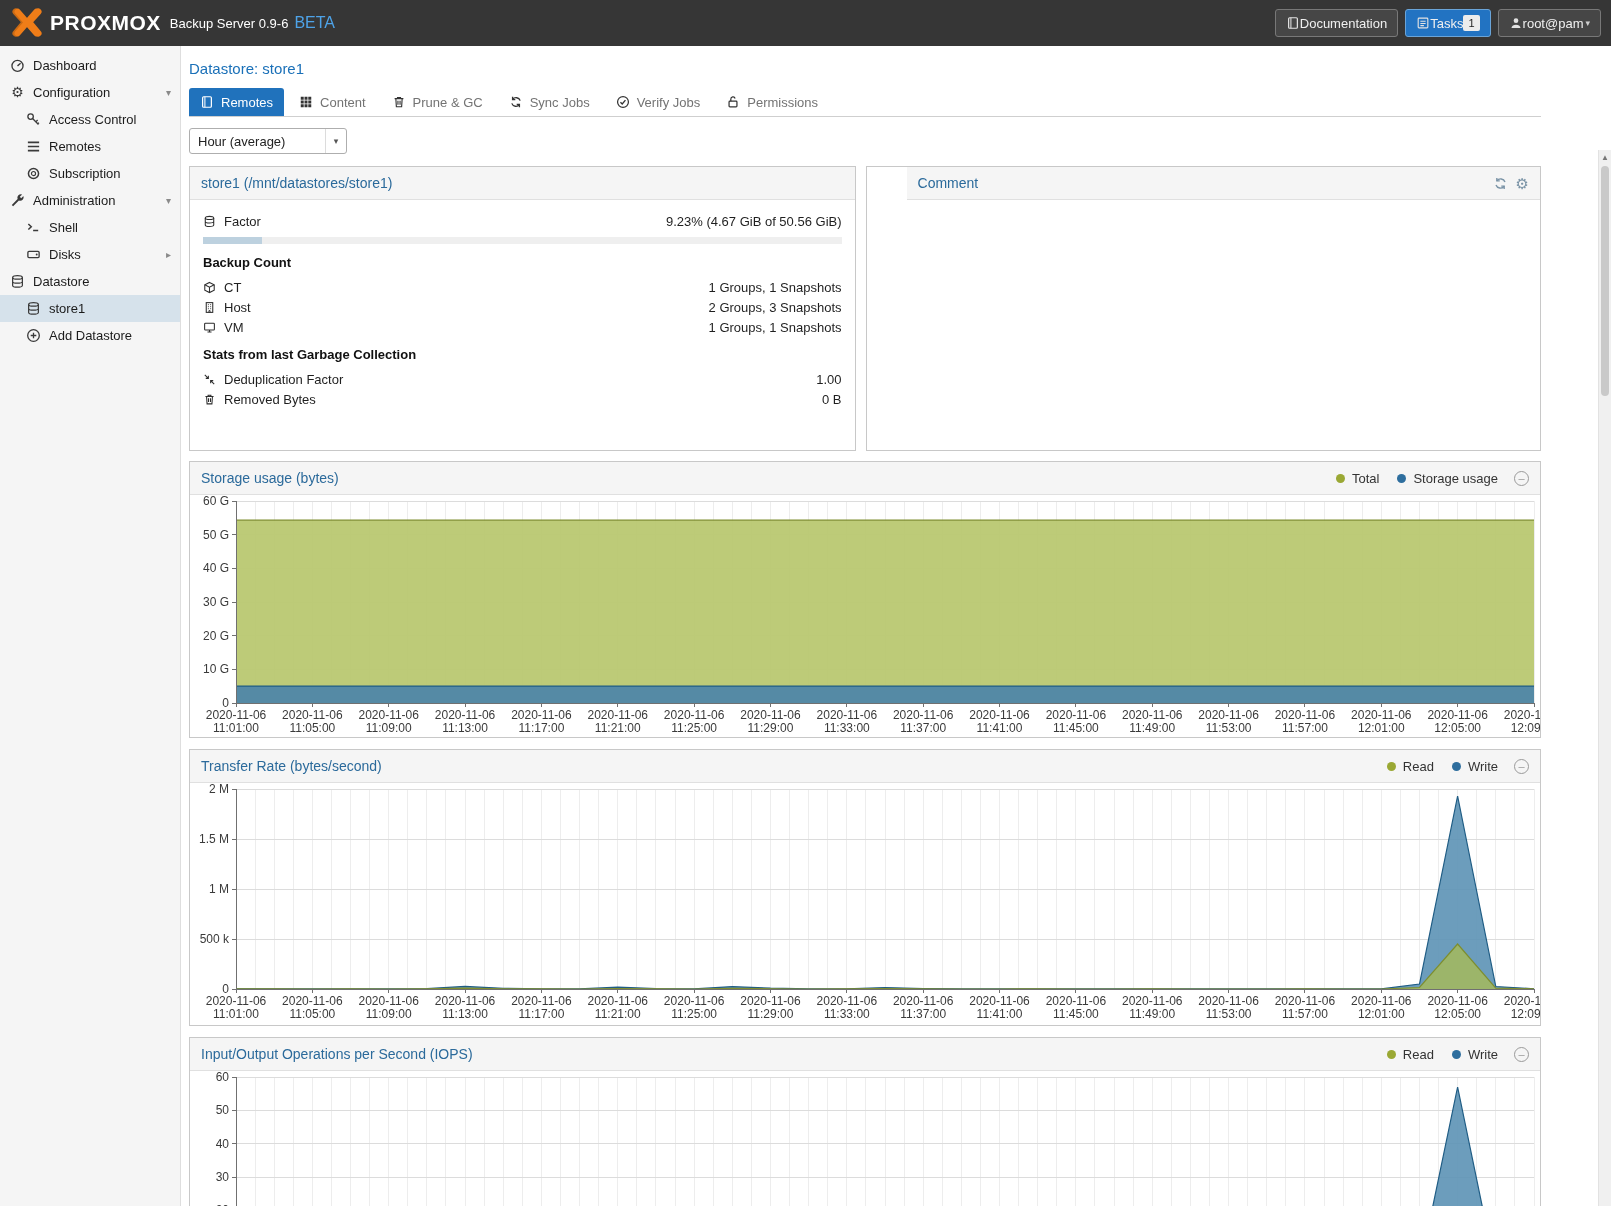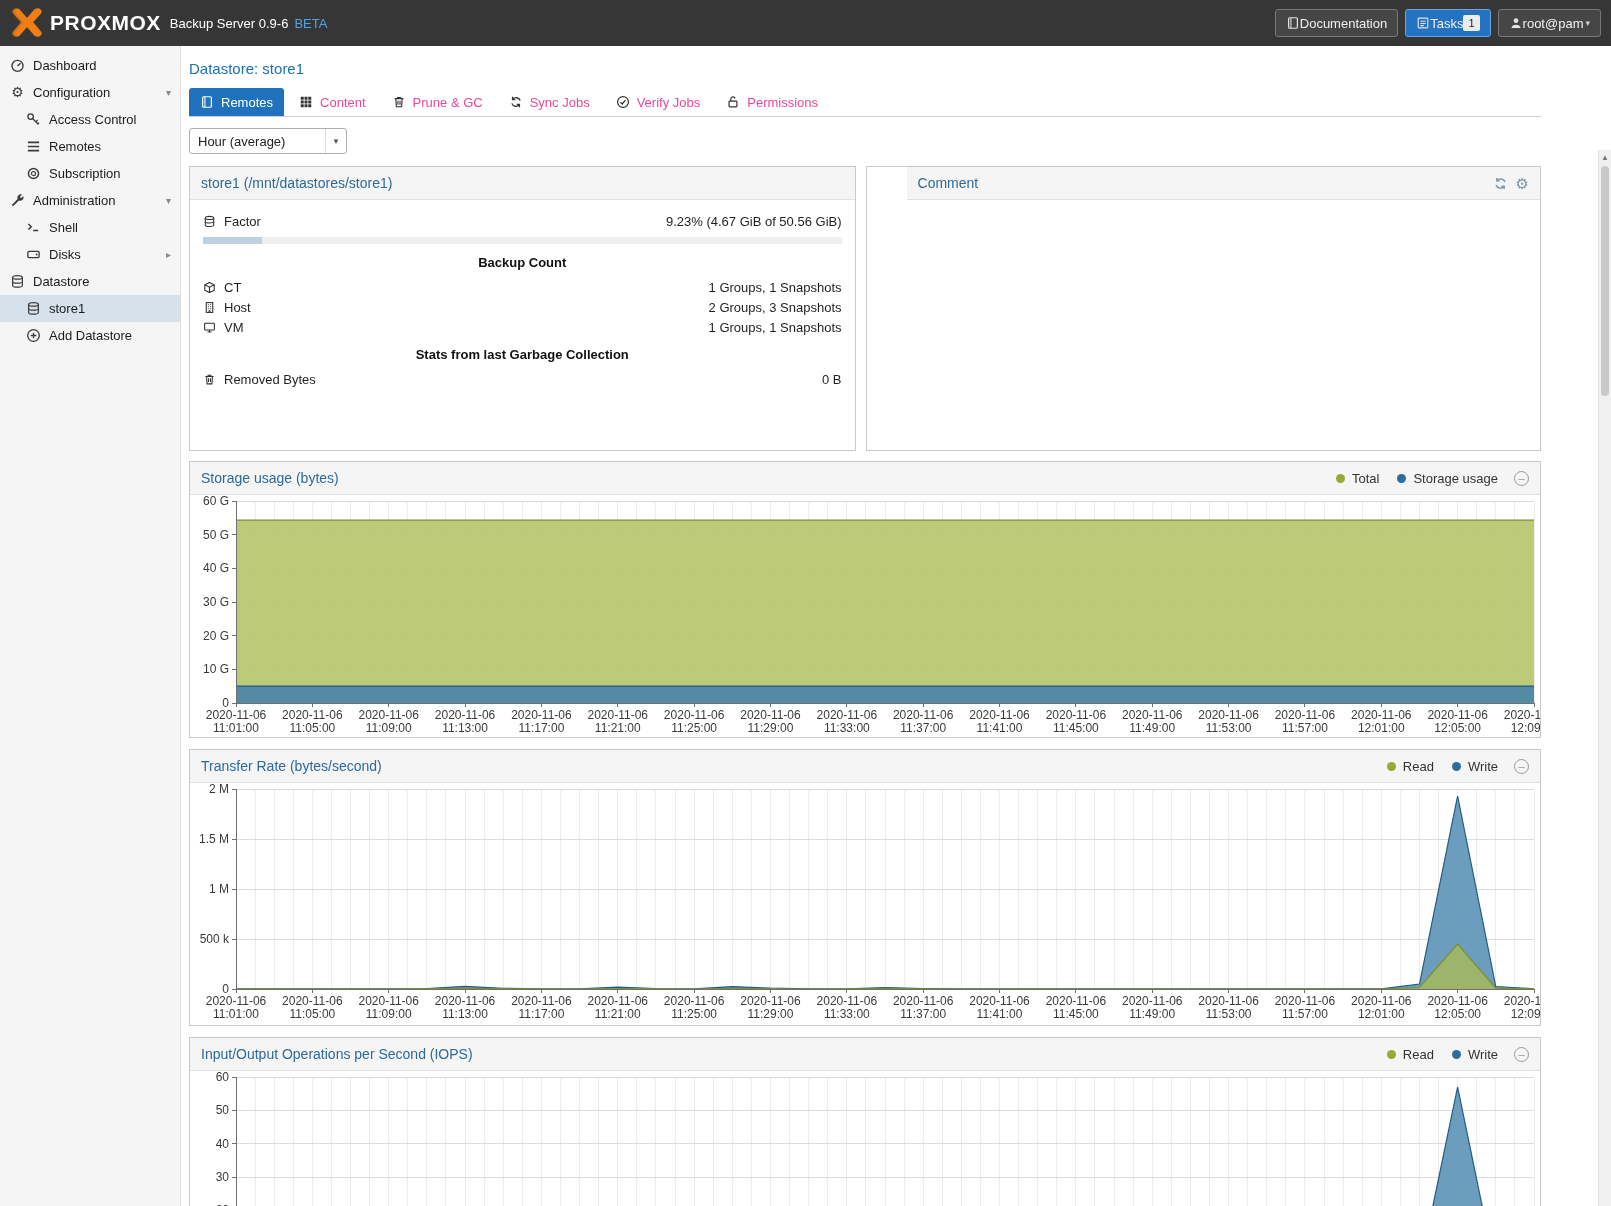--- a/index.html
+++ b/index.html
@@ -5,21 +5,21 @@
   * { margin:0; padding:0; box-sizing:border-box; }
   html,body { width:1611px; height:1206px; overflow:hidden; }
   body { font-family:"Liberation Sans","DejaVu Sans",sans-serif; font-size:13px; color:#1f1f1f; background:#fff; }
   .app { width:1611px; height:1206px; overflow:hidden; display:flex; flex-direction:column; position:relative; }
 
   
   .topbar { height:46px; background:#363636; display:flex; align-items:center; padding:0 10px; flex:0 0 46px; }
   .logo-mark { width:34px; height:30px; margin-right:6px; }
   .brand { color:#fff; font-size:21px; font-weight:bold; letter-spacing:.5px; }
   .subtitle { color:#fff; font-size:13px; margin-left:9px; }
-  .beta { color:#4ea3e8; font-size:13px; margin-left:6px; cursor:pointer; }
+  .beta { color:#4ea3e8; font-size:16px; margin-left:6px; cursor:pointer; }
   .topbar-right { margin-left:auto; display:flex; align-items:center; gap:7px; }
   .hbtn { display:flex; align-items:center; background:#464646; border:1px solid #787878; border-radius:3px; color:#f0f0f0; height:28px; padding:0 10px; font-size:13px; cursor:pointer; }
   .hbtn .hicon { width:14px; height:14px; color:#e3e3e3; }
   .hbtn.tasks { background:#2273c2; border-color:#6aa4d8; }
   .badge { background:#ececec; color:#222; border-radius:2px; padding:0 5px; font-size:11px; height:16px; line-height:16px; }
   .caret-down { font-size:9px; color:#cfcfcf; margin-left:2px; }
 
   
   .body-row { flex:1; display:flex; min-height:0; }
   .sidebar { width:181px; background:#f5f5f5; border-right:1px solid #dedede; padding-top:6px; flex:0 0 181px; }
@@ -28,35 +28,35 @@
   .side-item.selected { background:#d6e2eb; }
   .sicon { width:15px; height:15px; color:#3a3a3a; margin-right:8px; flex:0 0 15px; }
   .gchar { width:15px; margin-right:8px; font-size:14px; color:#3a3a3a; text-align:center; line-height:15px; }
   .side-caret { margin-left:auto; margin-right:9px; color:#8a8a8a; font-size:10px; }
 
   .content { flex:1; min-width:0; padding:8px 70px 0 8px; }
 
   .page-title { color:#1a70b8; font-size:15px; margin:6px 0 11px 0; }
 
   .tabbar { display:flex; gap:4px; border-bottom:1px solid #cfcfcf; }
-  .tab { display:flex; align-items:center; gap:7px; height:28px; padding:0 11px; font-size:13px; color:#ec4899; border-radius:3px 3px 0 0; cursor:pointer; }
+  .tab { display:flex; align-items:center; gap:7px; height:28px; padding:0 11px; font-size:13px; color:#737373; border-radius:3px 3px 0 0; cursor:pointer; }
   .tab .ticon { width:14px; height:14px; color:#333; }
   .tab.active { background:#2072bc; color:#fff; }
   .tab.active .ticon { color:#fff; }
 
   .toolbar { display:flex; justify-content:flex-start; padding:11px 0 12px 0; }
   .select { display:flex; align-items:center; height:26px; border:1px solid #aeaeae; border-radius:3px; background:#fff; width:158px; cursor:pointer; }
   .select .sval { flex:1; padding:0 8px; color:#222; }
   .select .sel-caret { width:21px; align-self:stretch; display:flex; align-items:center; justify-content:center; border-left:1px solid #dcdcdc; color:#555; font-size:9px; }
 
   
   .panel { border:1px solid #c8c8c8; background:#fff; }
   .panel-head { display:flex; align-items:center; height:33px; padding:0 11px; background:#f5f5f5; border-bottom:1px solid #e0e0e0; }
   .panel-title { font-size:14px; color:#2b6a9b; }
-  .panels-row { display:flex; gap:10px; margin-bottom:10px;text-align:center; }
+  .panels-row { display:flex; gap:10px; margin-bottom:10px; }
   .summary-panel { width:49.3%; height:285px; }
   .comment-panel { flex:1; height:285px;padding-left:40px; }
 
   .summary-body { padding:11px 13px; }
   .stat-row { display:flex; align-items:center; height:20px; }
   .ricon { width:13px; height:13px; color:#2e2e2e; margin-right:8px; flex:0 0 13px; }
   .rvalue { margin-left:auto; }
   .progress { height:7px; background:#efefef; margin:6px 0 11px 0; position:relative; }
   .progress-fill { position:absolute; left:0; top:0; bottom:0; background:#bdd1df; }
   .sec-title { font-weight:bold; margin:10px 0 7px 0; color:#111; }
@@ -354,20 +354,27 @@
               <span class="rvalue">2 Groups, 3 Snapshots</span>
             </div>
             <div class="stat-row">
               <svg class="ricon">
                   <use href="#i-vm"></use>
                 </svg>
               <span>VM</span>
               <span class="rvalue">1 Groups, 1 Snapshots</span>
             </div>
             <div class="sec-title">Stats from last Garbage Collection</div>
+            <div class="stat-row">
+              <svg class="ricon">
+                  <use href="#i-compress"></use>
+                </svg>
+              <span>Deduplication Factor</span>
+              <span class="rvalue">1.00</span>
+            </div>
             <div class="stat-row">
               <svg class="ricon">
                   <use href="#i-trash"></use>
                 </svg>
               <span>Removed Bytes</span>
               <span class="rvalue">0 B</span>
             </div>
           </div>
         </div>
 

